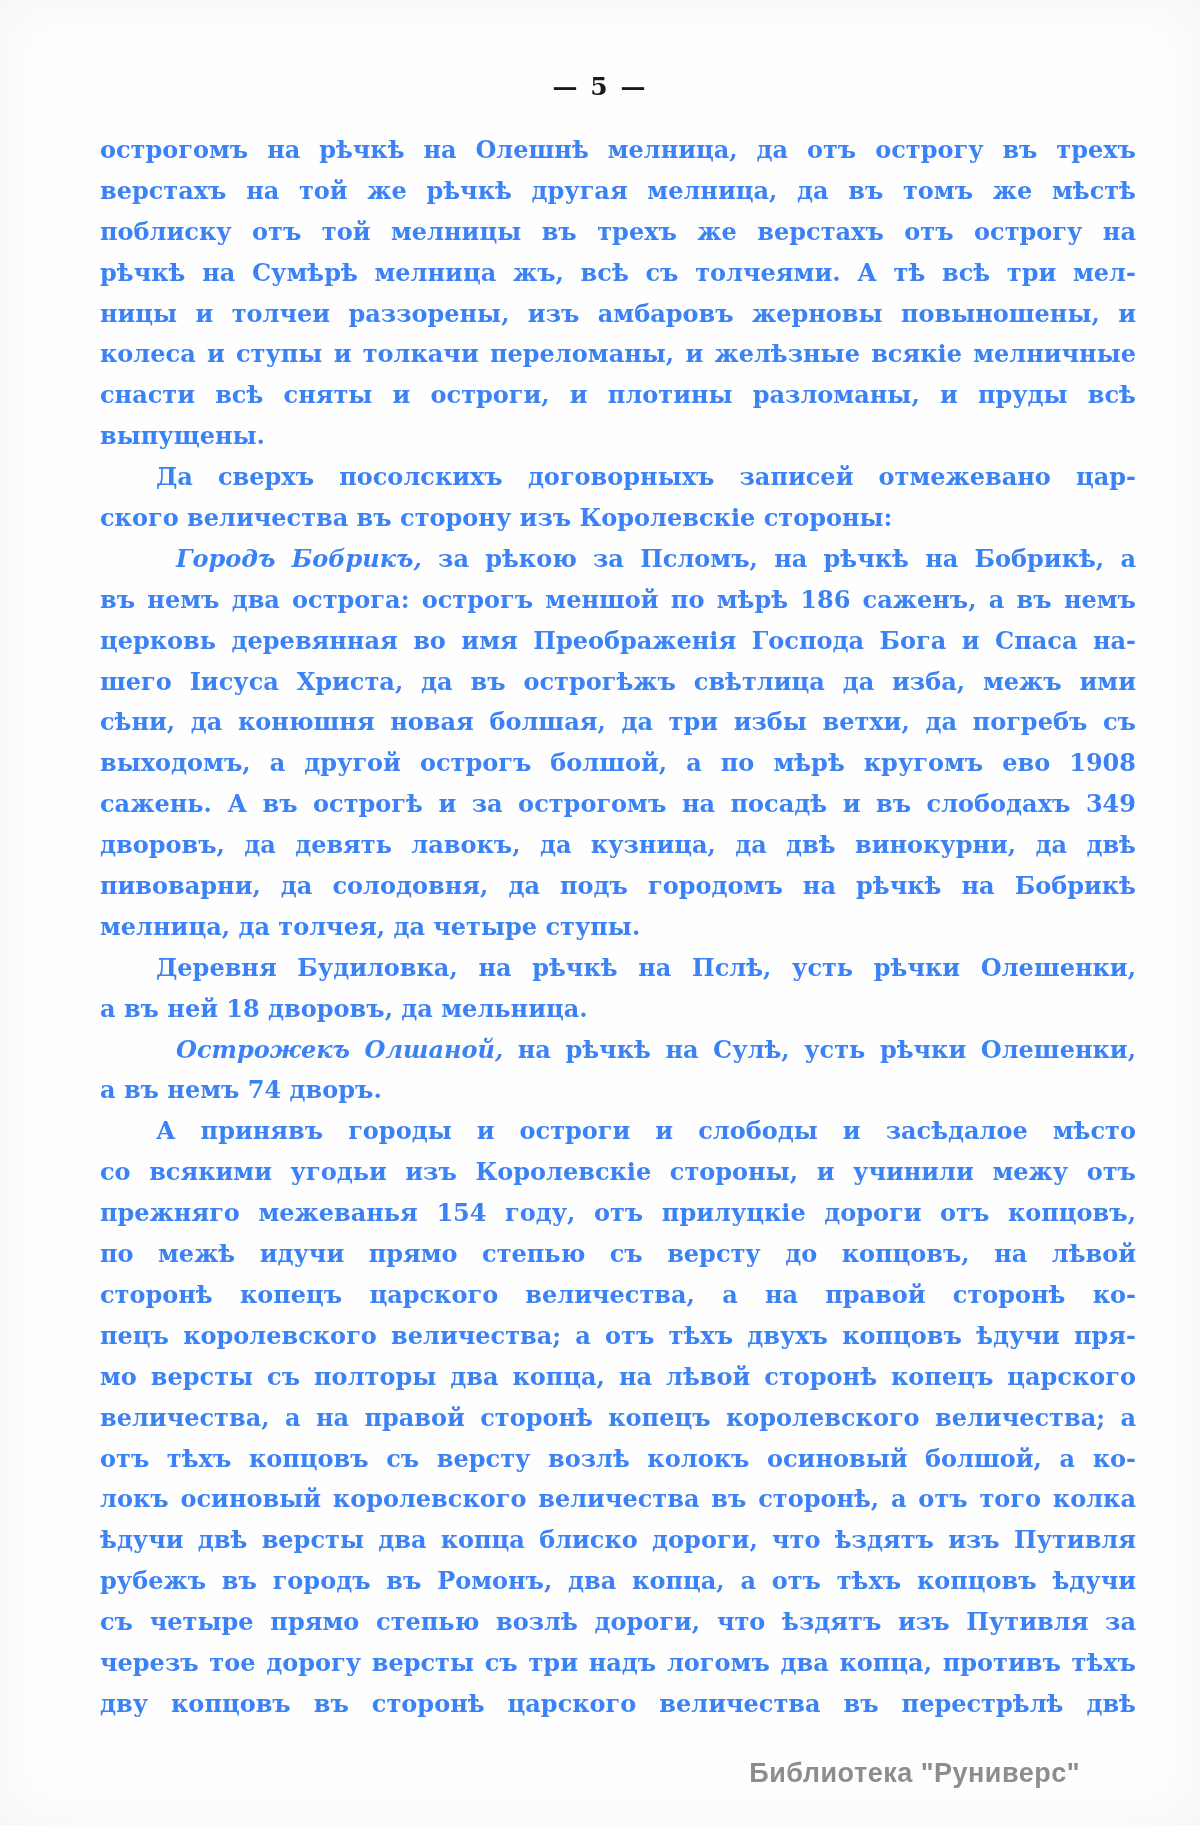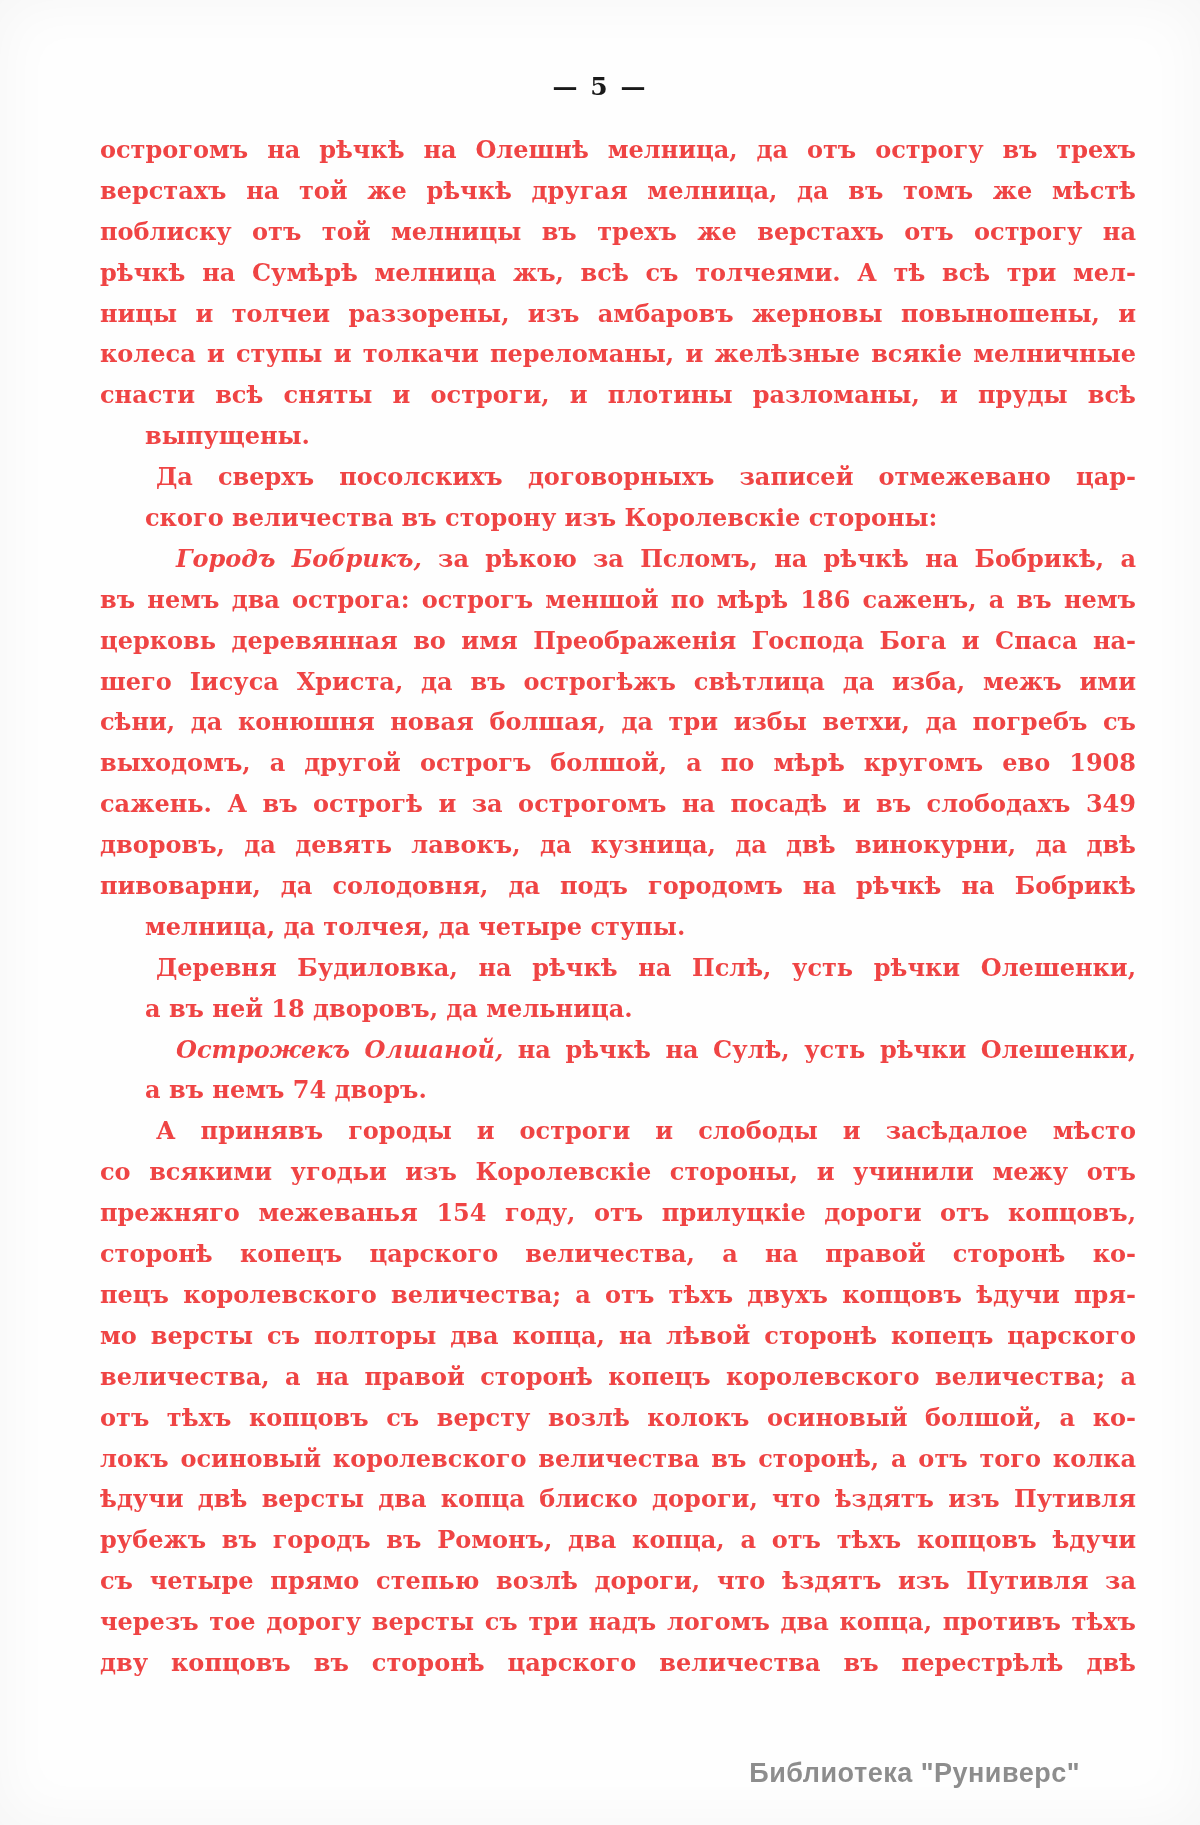--- a/index.html
+++ b/index.html
@@ -31,23 +31,23 @@
     width: 1036px;
   }
   .line {
     height: 40.9px;
     font-size: 24px;
     font-weight: bold;
     line-height: 40.9px;
     white-space: normal;
     text-align: justify;
     text-align-last: justify;
-    color: #ef4444;
+    color: #3b82f6;
   }
-  .line.end { text-align-last: left; margin-left: 45px; }
+  .line.end { text-align-last: left; }
   .line.indent { text-indent: 56px; }
   .it { font-style: italic; margin-left: 20px; }
   .watermark {
     position: absolute;
     right: 120px;
     bottom: 36px;
     font-family: "Liberation Sans", sans-serif;
     font-size: 27px;
     font-weight: bold;
     color: #8d8d8d;
@@ -80,20 +80,21 @@
       <div class="line"><span>дворовъ, да девять лавокъ, да кузница, да двѣ винокурни, да двѣ</span></div>
       <div class="line"><span>пивоварни, да солодовня, да подъ городомъ на рѣчкѣ на Бобрикѣ</span></div>
       <div class="line end"><span>мелница, да толчея, да четыре ступы.</span></div>
       <div class="line indent"><span>Деревня Будиловка, на рѣчкѣ на Пслѣ, усть рѣчки Олешенки,</span></div>
       <div class="line end"><span>а въ ней 18 дворовъ, да мельница.</span></div>
       <div class="line indent"><span class="it">Острожекъ Олшаной,</span><span> на рѣчкѣ на Сулѣ, усть рѣчки Олешенки,</span></div>
       <div class="line end"><span>а въ немъ 74 дворъ.</span></div>
       <div class="line indent"><span>А принявъ городы и остроги и слободы и засѣдалое мѣсто</span></div>
       <div class="line"><span>со всякими угодьи изъ Королевскіе стороны, и учинили межу отъ</span></div>
       <div class="line"><span>прежняго межеванья 154 году, отъ прилуцкіе дороги отъ копцовъ,</span></div>
+      <div class="line"><span>по межѣ идучи прямо степью съ версту до копцовъ, на лѣвой</span></div>
       <div class="line"><span>сторонѣ копецъ царского величества, а на правой сторонѣ ко-</span></div>
       <div class="line"><span>пецъ королевского величества; а отъ тѣхъ двухъ копцовъ ѣдучи пря-</span></div>
       <div class="line"><span>мо версты съ полторы два копца, на лѣвой сторонѣ копецъ царского</span></div>
       <div class="line"><span>величества, а на правой сторонѣ копецъ королевского величества; а</span></div>
       <div class="line"><span>отъ тѣхъ копцовъ съ версту возлѣ колокъ осиновый болшой, а ко-</span></div>
       <div class="line"><span>локъ осиновый королевского величества въ сторонѣ, а отъ того колка</span></div>
       <div class="line"><span>ѣдучи двѣ версты два копца блиско дороги, что ѣздятъ изъ Путивля</span></div>
       <div class="line"><span>рубежъ въ городъ въ Ромонъ, два копца, а отъ тѣхъ копцовъ ѣдучи</span></div>
       <div class="line"><span>съ четыре прямо степью возлѣ дороги, что ѣздятъ изъ Путивля за</span></div>
       <div class="line"><span>черезъ тое дорогу версты съ три надъ логомъ два копца, противъ тѣхъ</span></div>

